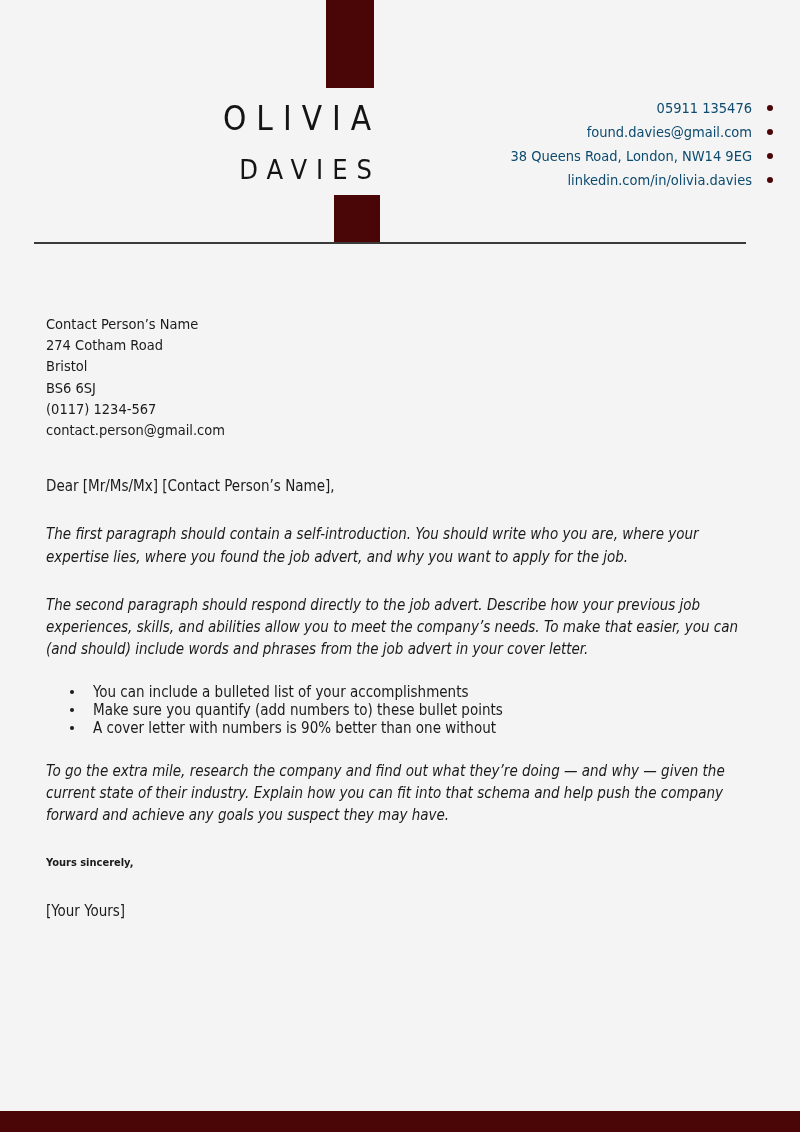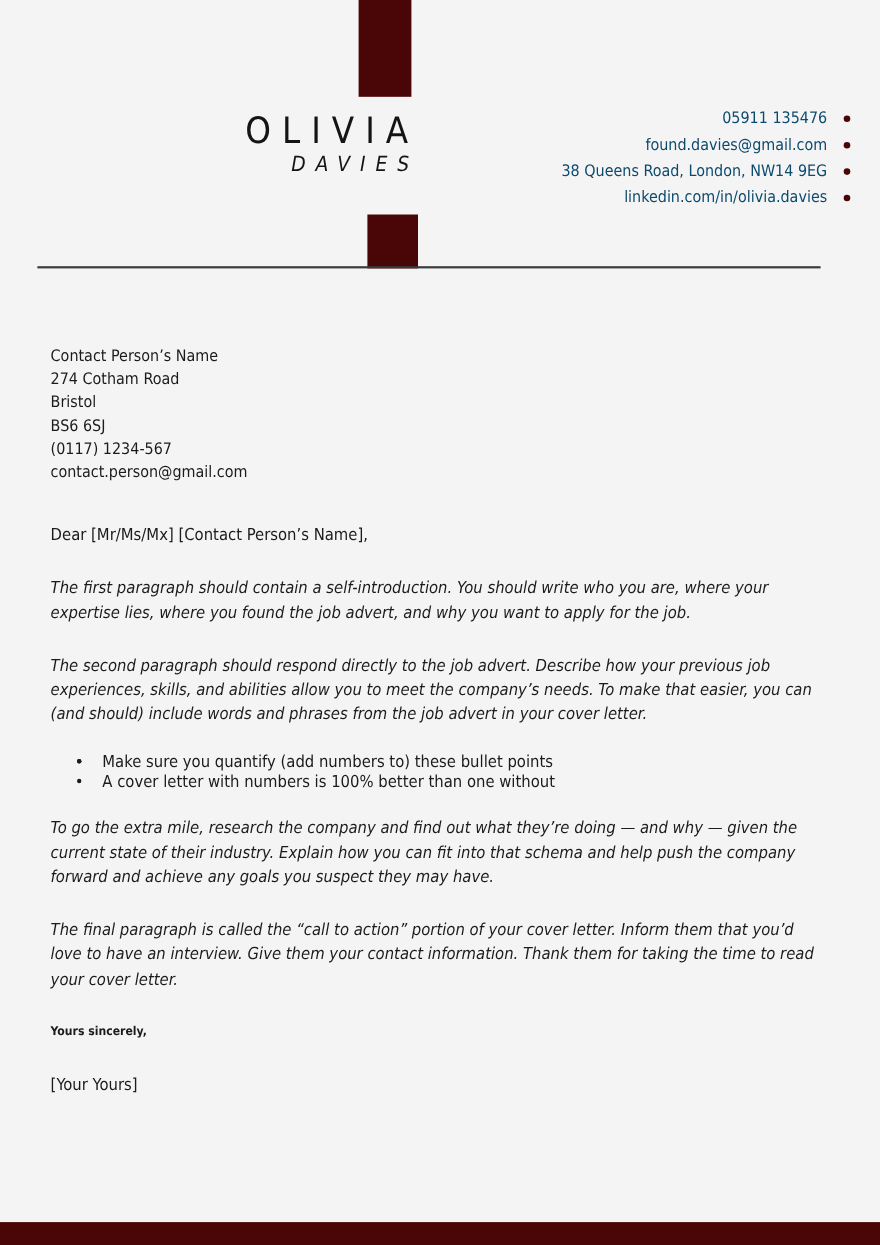--- a/index.html
+++ b/index.html
@@ -52,28 +52,27 @@
   }
   .name-first {
     font-size: 33px;
     letter-spacing: 10px;
     font-weight: 400;
     color: #141414;
     line-height: 1.15;
     padding-right: 2px;
   }
   .name-last {
-    font-size: 19px;
+    font-size: 27px;
     letter-spacing: 9px;
     font-weight: 400;
     color: #141414;
     line-height: 1.2;
-    margin-top: 0;
+    margin-top: 16px;
     padding-right: 2px;
-    font-style: italic;
   }
 
   
   .contact-list {
     position: absolute;
     right: 48px;
     top: 96px;
     list-style: none;
     margin: 0;
     padding: 0;
@@ -214,34 +213,34 @@
 
   <div class="salutation">Dear [Mr/Ms/Mx] [Contact Person’s Name],</div>
 
   <p class="para">The first paragraph should contain a self-introduction. You should write who you are, where your expertise lies, where you found the job advert, and why you want to apply for the job.</p>
 
   <p class="para para-tight">The second paragraph should respond directly to the job advert. Describe how your previous job experiences, skills, and abilities allow you to meet the company’s needs. To make that easier, you can (and should) include words and phrases from the job advert in your cover letter.</p>
 
   <ul class="bullet-list">
     <li class="bullet-item">
       <span class="bullet-dot"></span>
+      <span>You can include a bulleted list of your accomplishments</span>
     </li>
     <li class="bullet-item">
       <span class="bullet-dot"></span>
       <span>Make sure you quantify (add numbers to) these bullet points</span>
     </li>
     <li class="bullet-item">
       <span class="bullet-dot"></span>
-      <span>A cover letter with numbers is 100% better than one without</span>
+      <span>A cover letter with numbers is 90% better than one without</span>
     </li>
   </ul>
 
   <p class="para">To go the extra mile, research the company and find out what they’re doing — and why — given the current state of their industry. Explain how you can fit into that schema and help push the company forward and achieve any goals you suspect they may have.</p>
 
-  <p class="para">The final paragraph is called the “call to action” portion of your cover letter. Inform them that you’d love to have an interview. Give them your contact information. Thank them for taking the time to read your cover letter.</p>
 
   <div class="closing">Yours sincerely,</div>
 
   <div class="signature">[Your Yours]</div>
 
 </div>
 
 <div class="footer-bar"></div>
 
 </body></html>

